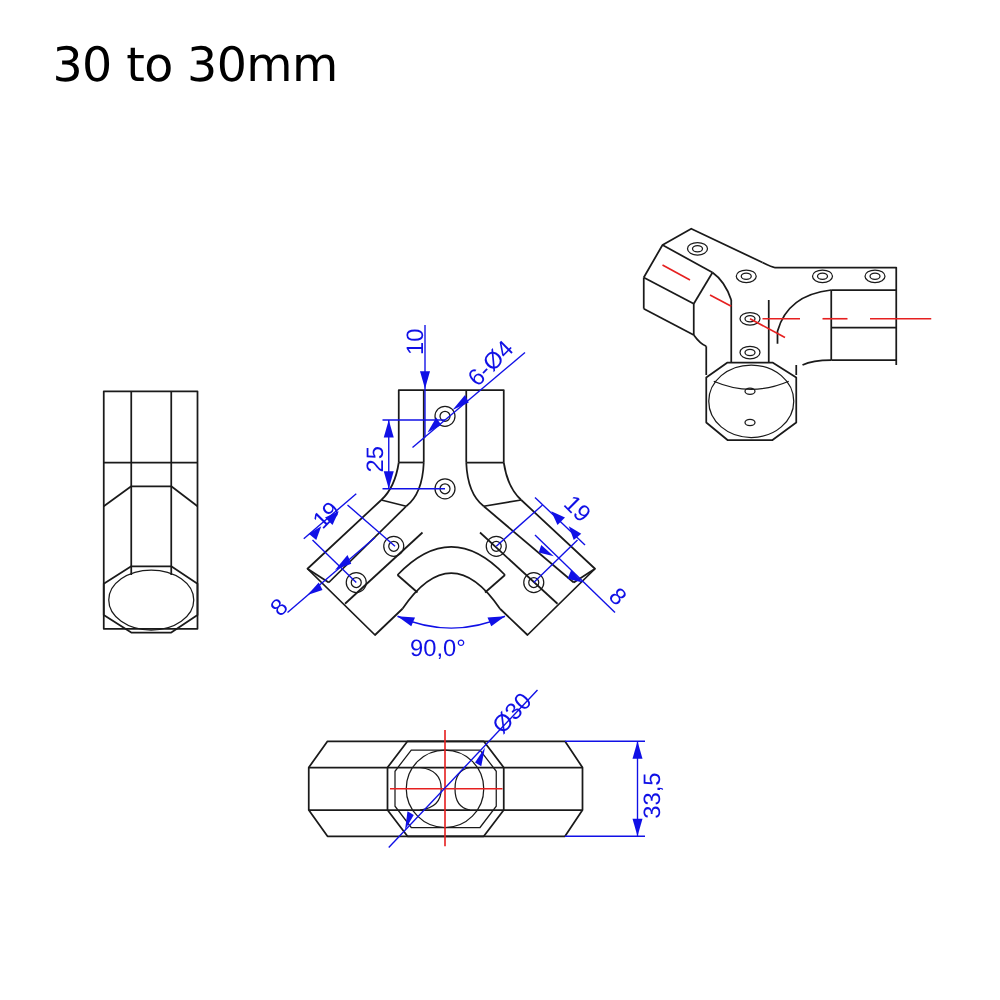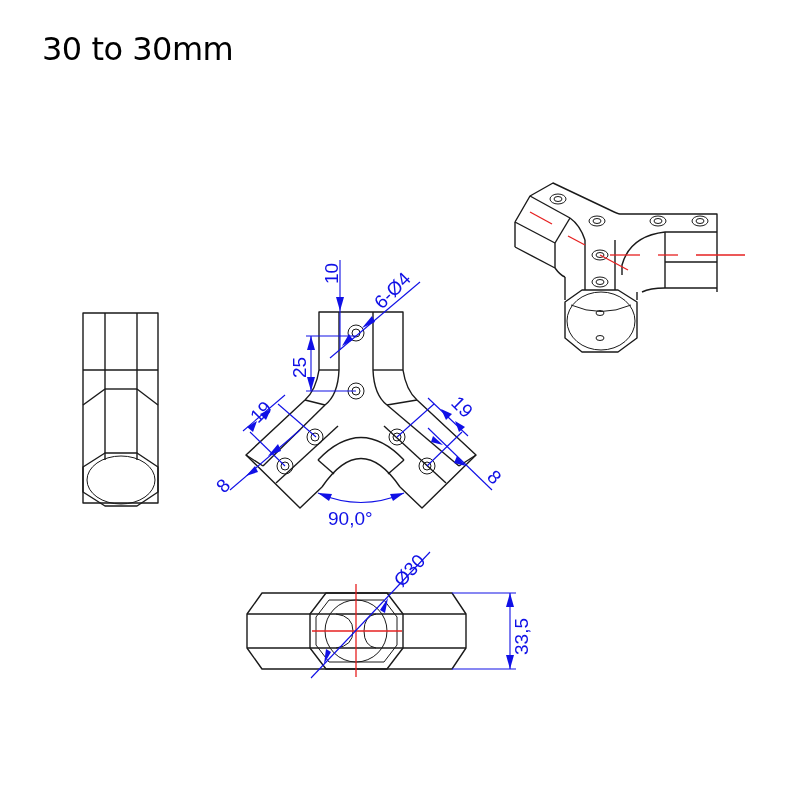--- a/index.html
+++ b/index.html
@@ -1,20 +1,20 @@
 <!DOCTYPE html>
 <html><head>
 <meta charset="utf-8">
 <style>
   html, body { margin: 0; padding: 0; background: #ffffff; }
   body { width: 800px; height: 800px; position: relative; overflow: hidden; }
   .title {
     position: absolute; left: 42px; top: 30px;
     font-family: "DejaVu Sans", sans-serif;
-    font-size: 32px; color: #000000; letter-spacing: -0.5px;
+    font-size: 38px; color: #000000; letter-spacing: -0.5px;
   }
   svg.drawing { position: absolute; left: 0; top: 0; }
   .ln { stroke: #1a1a1a; stroke-width: 1.4; fill: none; stroke-linejoin: round; }
   .thin { stroke: #1a1a1a; stroke-width: 1; fill: none; }
   .dim { stroke: #1010e6; stroke-width: 1.1; fill: none; }
   .arr { fill: #1010e6; stroke: none; }
   .ctr { stroke: #e62020; stroke-width: 1.3; fill: none; }
   .dimtxt { fill: #1010e6; font-family: "Liberation Sans", sans-serif; font-size: 19px; }
 </style>
 </head>

